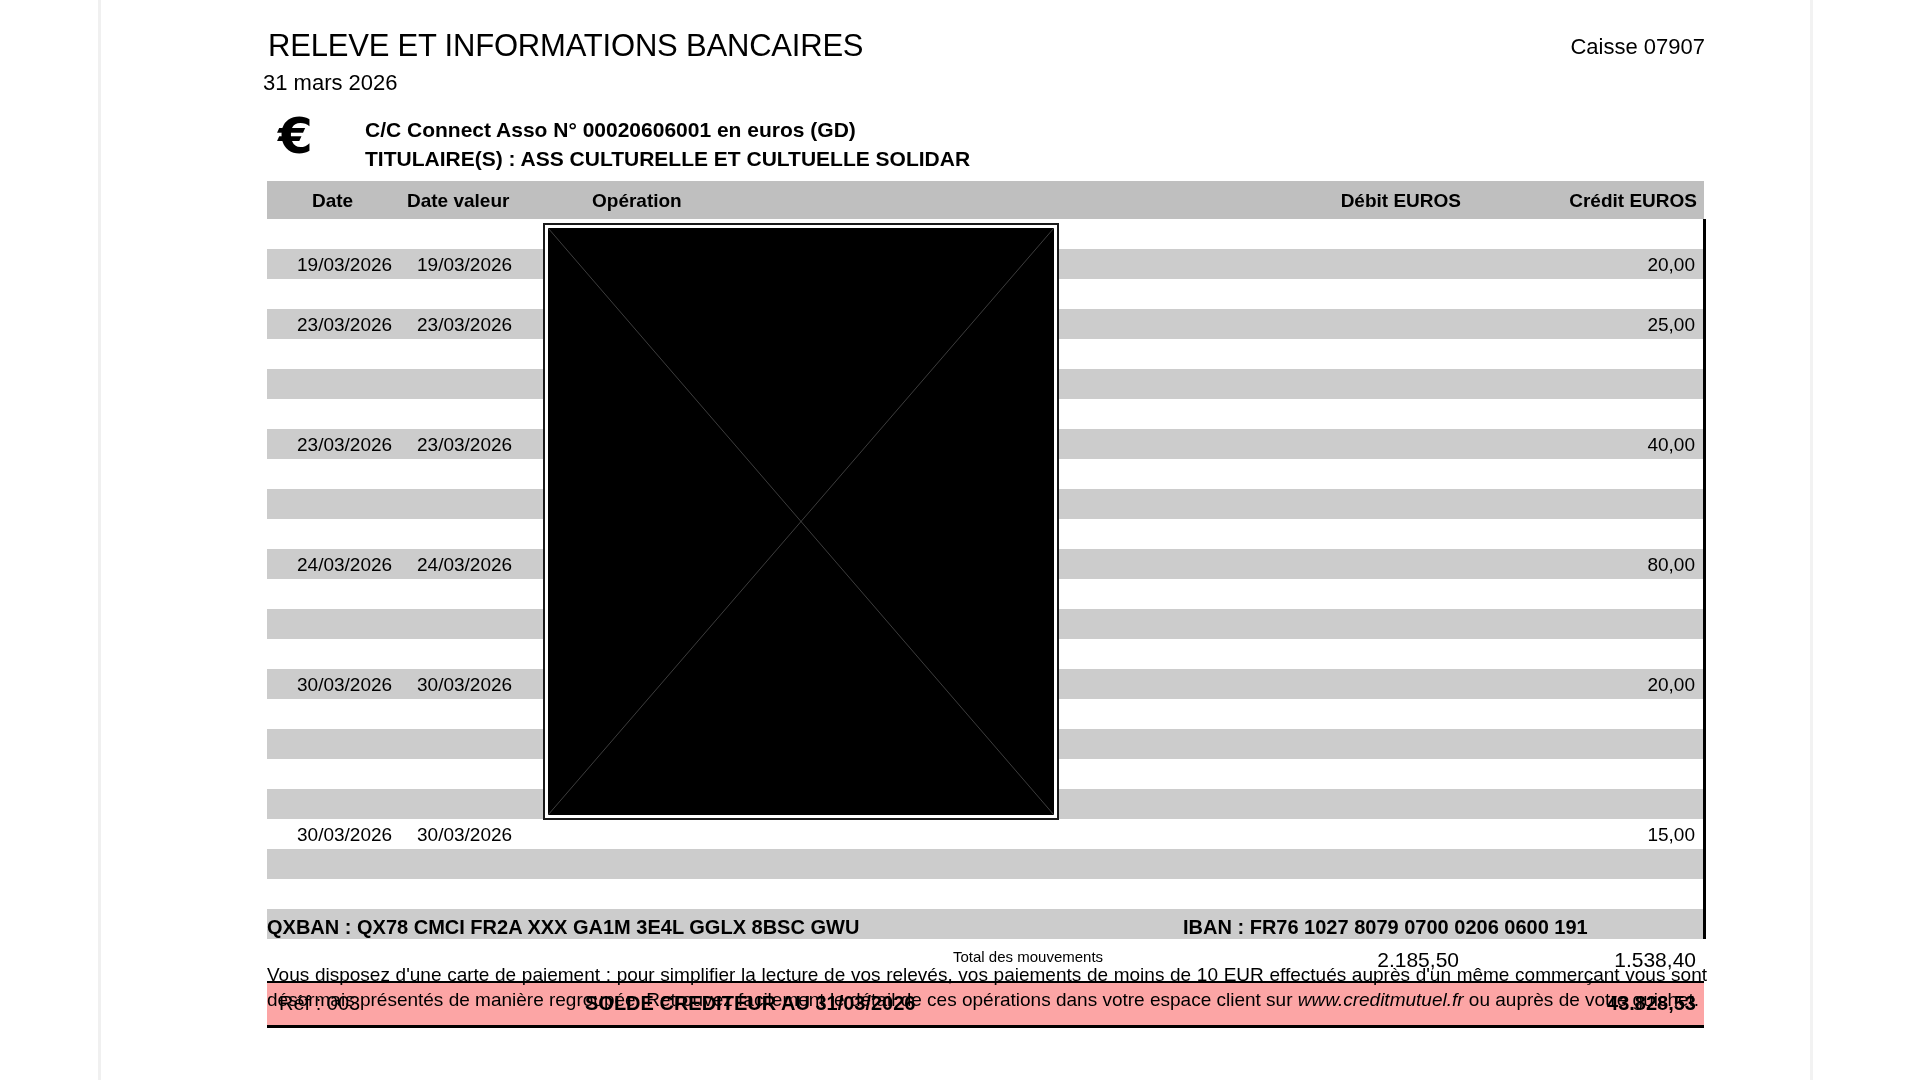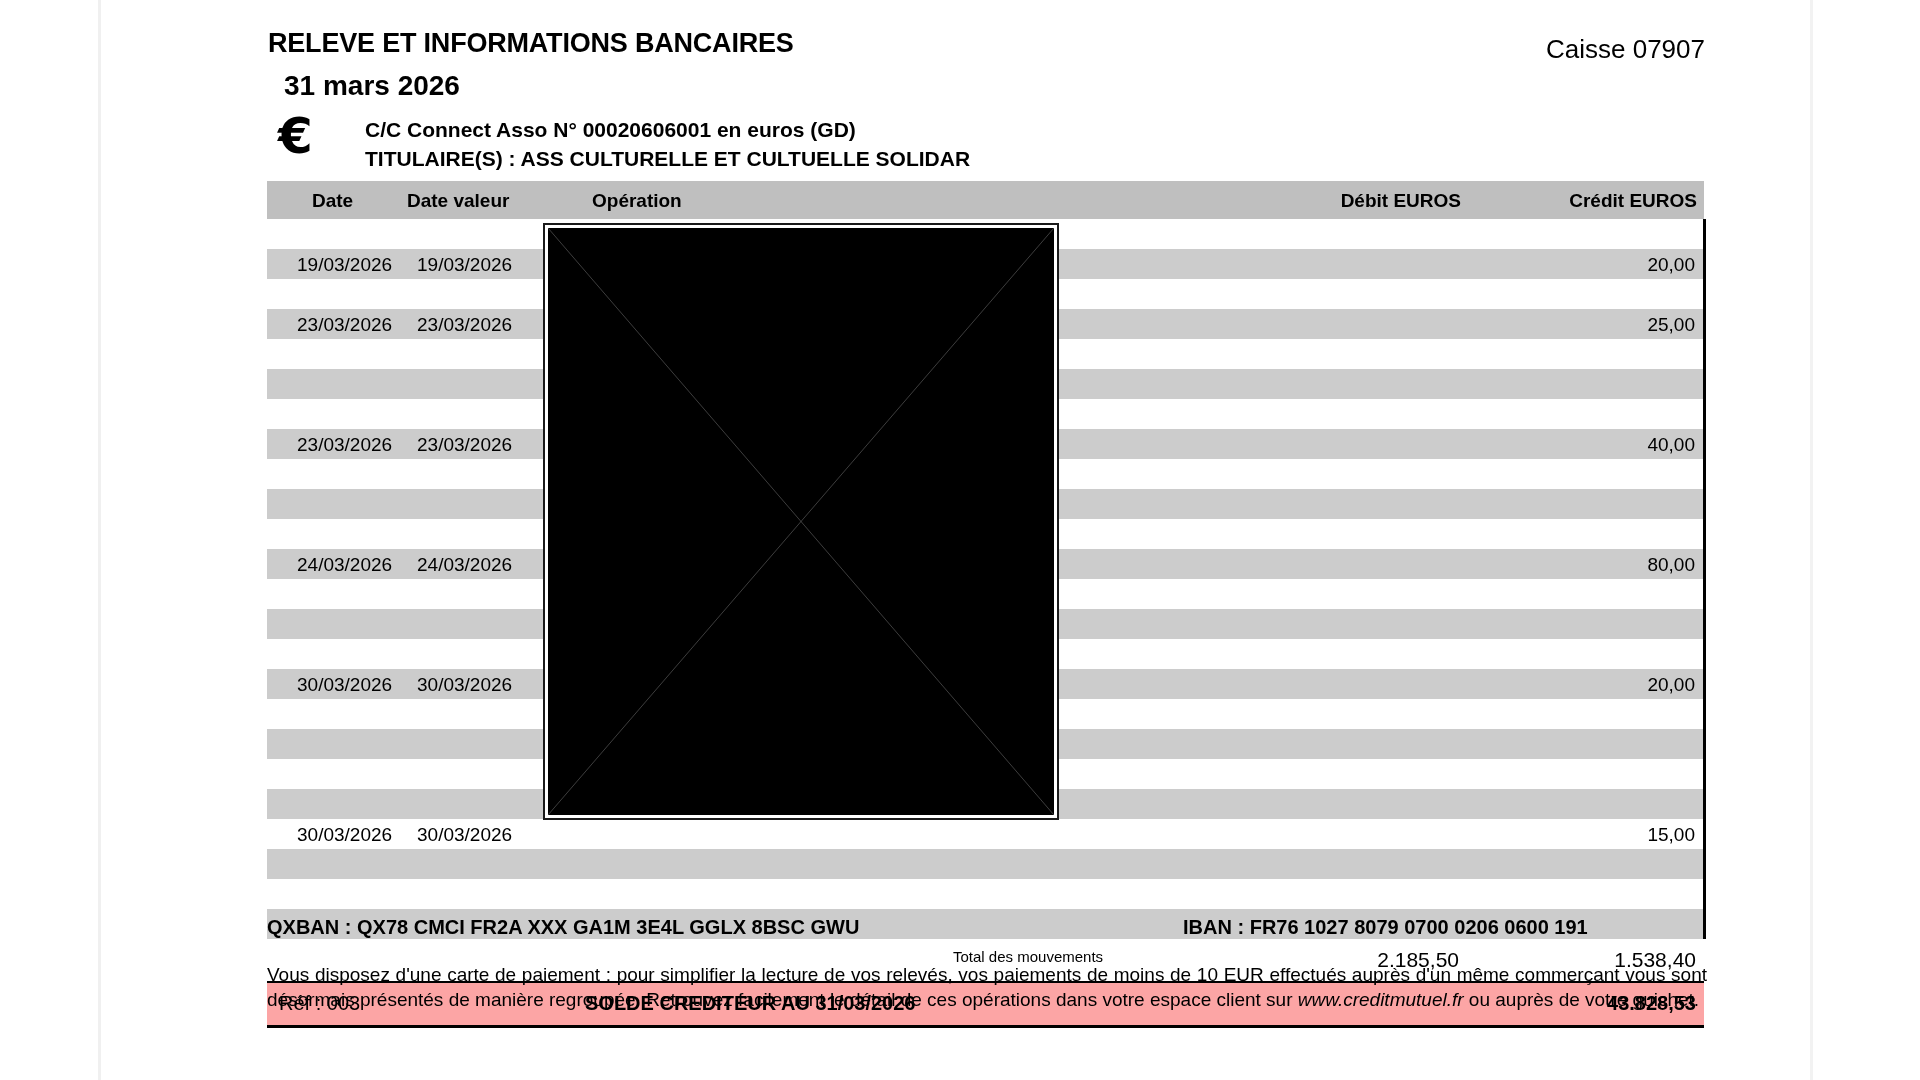--- a/index.html
+++ b/index.html
@@ -39,36 +39,35 @@
     position: absolute;
     left: 101px; top: 0;
     width: 1709px; height: 1080px;
     background: #ffffff;
   }
 
   
   #doc-title {
     position: absolute;
     left: 268px; top: 28px;
-    font-size: 27px;
-    font-weight: bold;
+    font-size: 31px;
+    font-weight: normal;
     letter-spacing: -0.2px;
     white-space: nowrap;
   }
   #doc-date {
     position: absolute;
-    left: 284px; top: 70px;
-    font-size: 28px;
-    white-space: nowrap;
-    font-weight: bold;
+    left: 263px; top: 70px;
+    font-size: 22px;
+    white-space: nowrap;
   }
   #caisse {
     position: absolute;
     right: 215px; top: 34px;
-    font-size: 26px;
+    font-size: 22px;
     white-space: nowrap;
   }
 
   
   #euro-icon {
     position: absolute;
     left: 278px; top: 110px;
     width: 60px; height: 52px;
     font-size: 50px;
     font-weight: bold;

